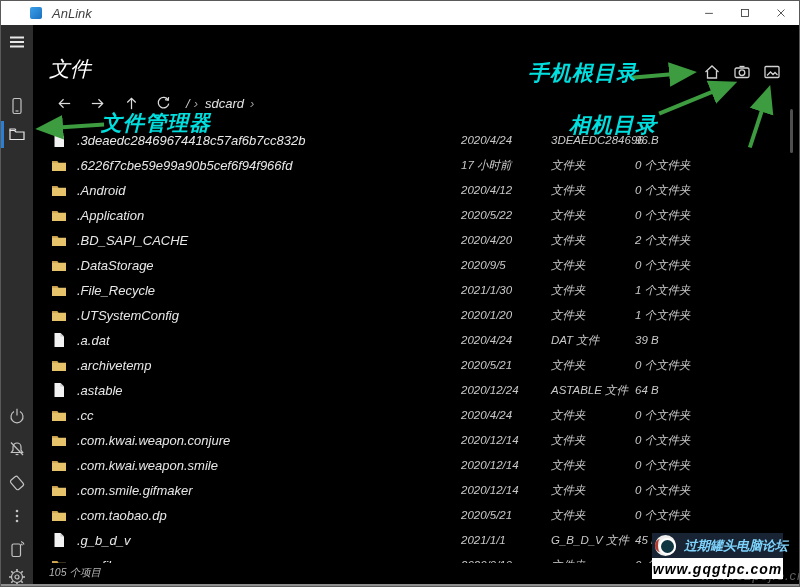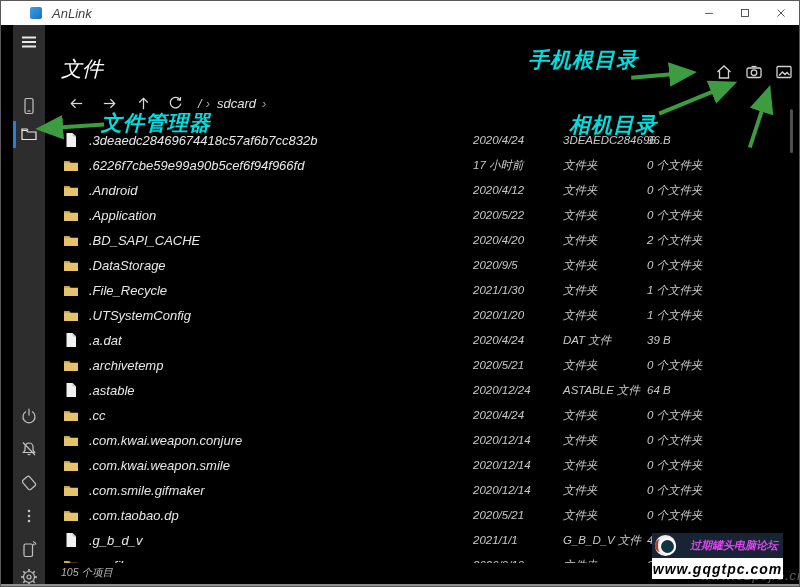--- a/index.html
+++ b/index.html
@@ -8,21 +8,21 @@
 
   
   .titlebar{position:absolute;left:0;top:0;width:100%;height:24px;background:#fff;display:flex;align-items:center;}
   .app-ico{width:12px;height:12px;margin-left:29px;border-radius:2px;background:linear-gradient(135deg,#3aa0e8,#1b6fc0);}
   .app-title{margin-left:10px;font-size:13px;color:#3f3f3f;}
   .win-controls{margin-left:auto;display:flex;height:100%;}
   .win-btn{width:36px;height:100%;display:flex;align-items:center;justify-content:center;background:transparent;border:0;padding:0;cursor:default;}
   .win-btn svg{stroke:#3c3c3c;stroke-width:1.1;fill:none;}
 
   
-  .app{position:absolute;left:0;top:24px;right:0;bottom:0;display:flex;margin-left:12px;}
+  .app{position:absolute;left:0;top:24px;right:0;bottom:0;display:flex;}
   .sidebar{position:relative;width:32px;background:#2d2d2d;flex:none;}
   .sb-ico{position:absolute;left:7px;width:18px;height:18px;}
   .sb-ico svg{width:18px;height:18px;stroke:#c3c3c3;fill:none;stroke-width:1.2;}
   .sb-ico.bright svg{stroke:#e8e8e8;}
   .active-bar{position:absolute;left:0;top:96px;width:3px;height:27px;background:#2a7fd4;}
 
   .content{position:relative;flex:1;background:#000;}
   .page-title{position:absolute;left:16px;top:30px;font-size:21px;color:#fff;font-weight:500;}
 
   .toolbar{position:absolute;left:20px;top:66px;height:24px;display:flex;align-items:center;color:#c9c9c9;}
@@ -50,35 +50,35 @@
   .fdate{position:absolute;left:428px;top:0;line-height:25px;font-size:11.5px;color:#c9c9c9;white-space:nowrap;}
   .ftype{position:absolute;left:518px;top:0;line-height:25px;font-size:11.5px;color:#c9c9c9;white-space:nowrap;}
   .fsize{position:absolute;left:602px;top:0;line-height:25px;font-size:11.5px;color:#c9c9c9;white-space:nowrap;}
 
   .statusbar{position:absolute;left:16px;top:541px;font-size:10.5px;color:#b5b5b5;}
 
   
   .overlay{position:absolute;inset:0;pointer-events:none;z-index:60;}
   .ann{position:absolute;color:#00dfdf;font-size:21px;font-weight:600;letter-spacing:1px;white-space:nowrap;}
   .ann-filemgr{left:100px;top:108px;}
-  .ann-root{left:527px;top:45px;}
+  .ann-root{left:527px;top:58px;}
   .ann-cam{left:568px;top:110px;}
   .ann-pic{left:645px;top:146px;}
   .arrows{position:absolute;inset:0;width:100%;height:100%;}
 
   
   .wm52{position:absolute;z-index:40;color:#5f5f5f;white-space:nowrap;}
   .wm52-a{left:744px;top:544px;font-size:15px;}
   .wm52-b{left:700px;top:567px;font-size:13px;letter-spacing:1px;}
   .wmbox{position:absolute;left:651px;top:532px;width:131px;height:46px;z-index:50;}
   .wm-top{height:25px;background:#182434;display:flex;align-items:center;}
   .wm-logo{position:relative;width:21px;height:21px;margin-left:3px;border-radius:50%;background:#ececec;flex:none;}
   .wm-logo::before{content:'';position:absolute;left:4px;top:3px;width:13px;height:13px;border-radius:50%;background:#0f3540;border:2px solid #fff;}
   .wm-logo::after{content:'';position:absolute;left:0px;top:4px;width:7px;height:13px;border-left:3px solid #b23a30;border-radius:50%/50%;}
-  .wm-forum{margin-left:14px;color:#d946ef;font-size:11px;font-weight:600;white-space:nowrap;}
+  .wm-forum{margin-left:8px;color:#7dd3fc;font-size:13px;font-weight:600;white-space:nowrap;}
   .wm-bottom{height:21px;background:#fff;display:flex;align-items:center;justify-content:center;}
   .wm-url{color:#000000;font-size:14px;font-weight:600;letter-spacing:1px;}
 
   .bottom-edge{position:absolute;left:0;bottom:0;width:100%;height:2px;background:#8f8f8f;z-index:70;}
 </style>
 </head>
 <body>
 
 <div class="window">
 

